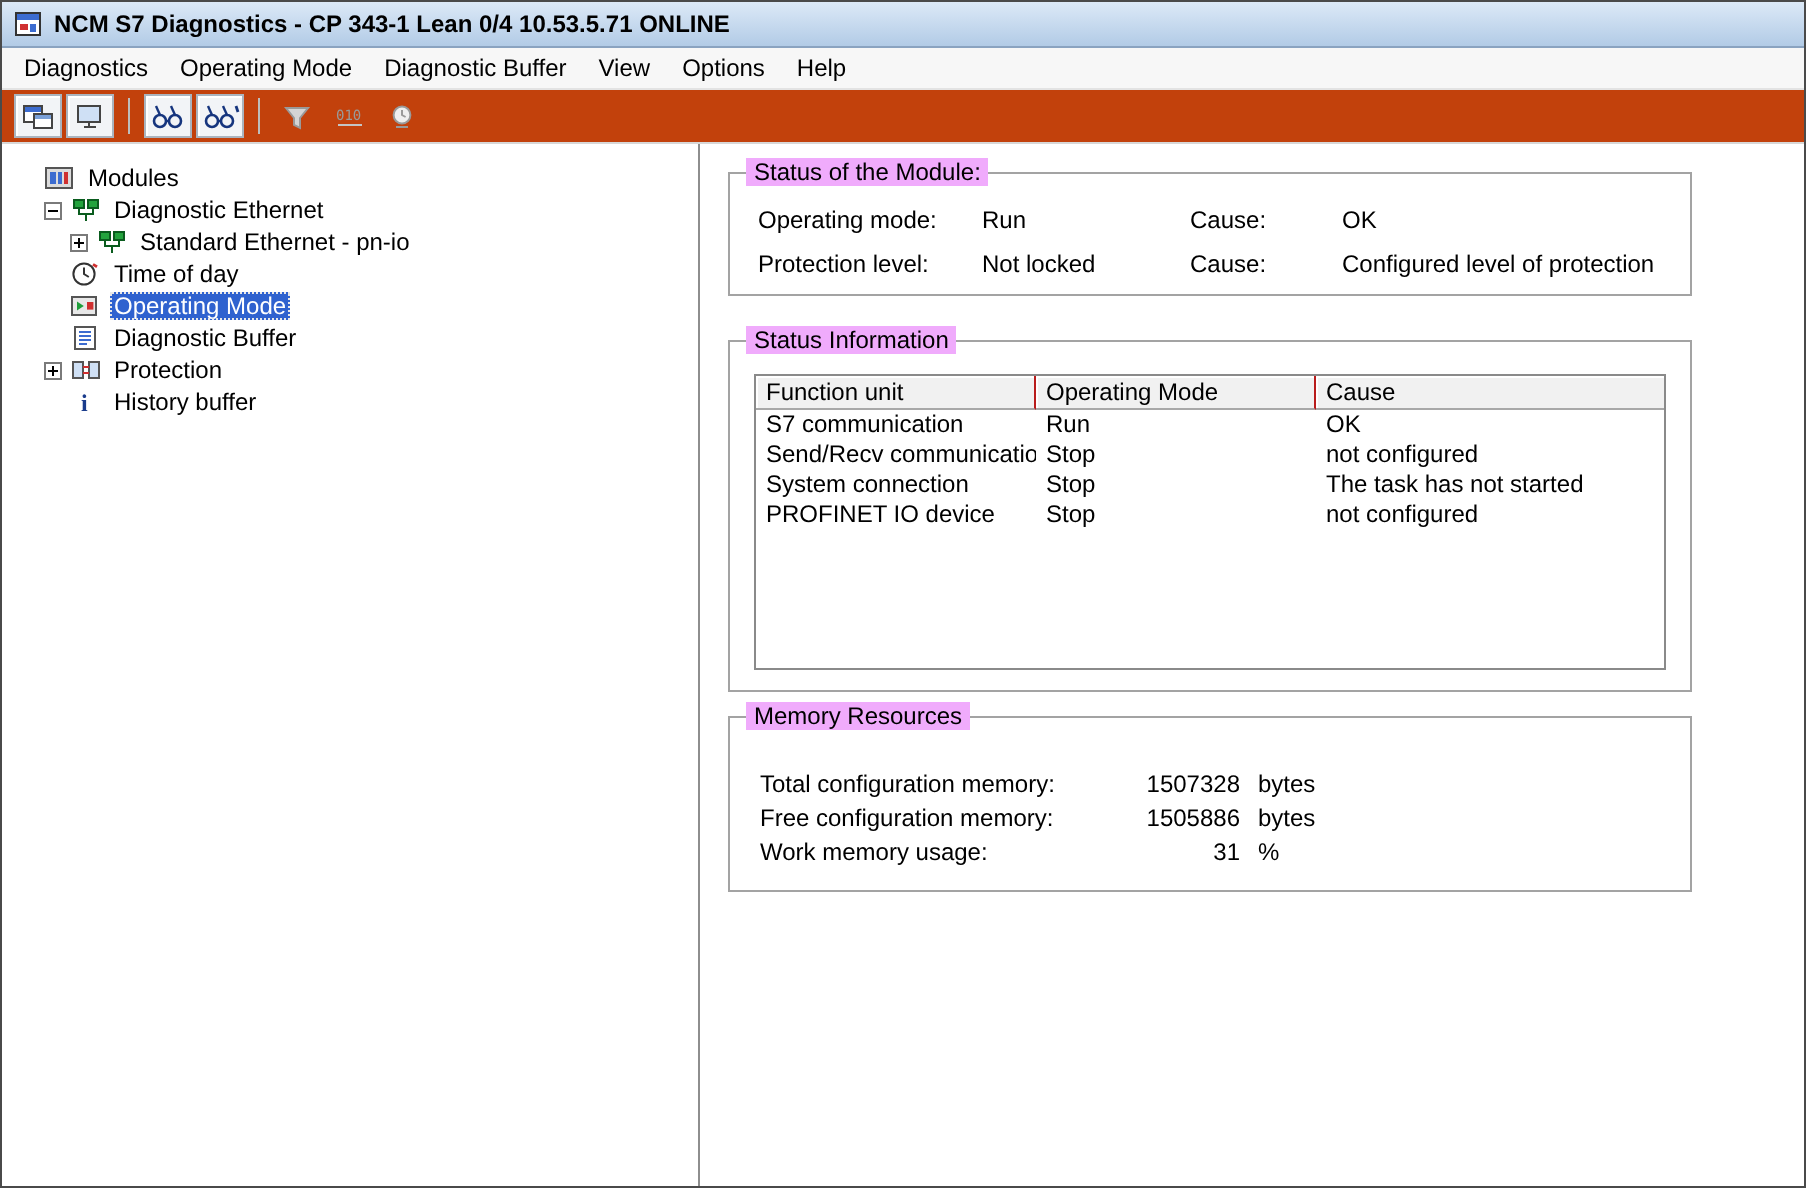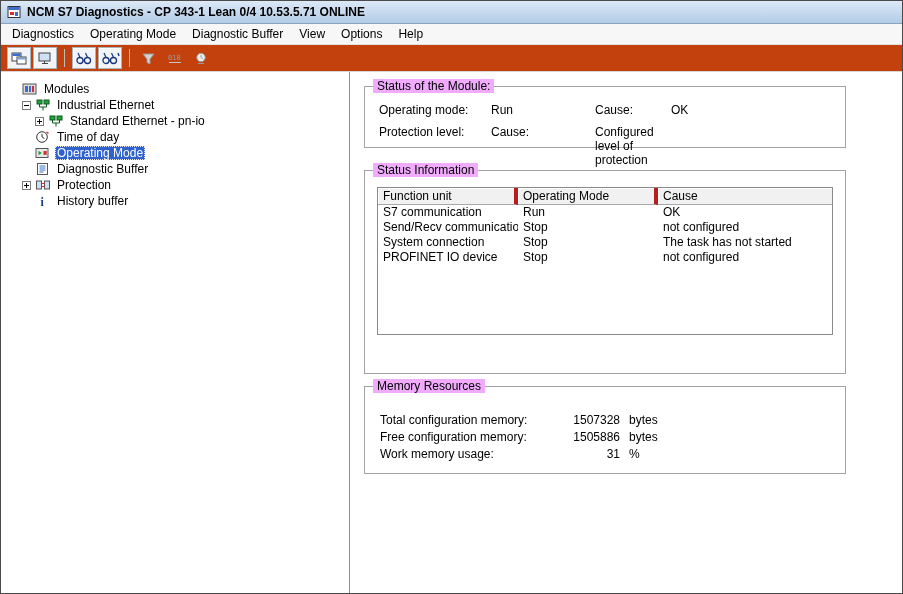--- a/index.html
+++ b/index.html
@@ -83,42 +83,42 @@
     position: relative;
     width: 482px;
     border: 1px solid #a3a3a3;
     background: #fff;
   }
   .group-title {
     position: absolute; top: -8px; left: 8px;
     background: #f0abfc; padding: 0 4px;
   }
   .group.status-module { height: 62px; margin-top: 2px; }
-  .group.status-info { height: 204px; margin-top: 22px; }
+  .group.status-info { height: 176px; margin-top: 22px; }
   .group.memory { height: 88px; margin-top: 12px; }
 
   .ms-grid {
     display: grid;
     grid-template-columns: 112px 104px 76px 1fr;
     padding: 16px 0 0 14px;
   }
   .ms-grid span { height: 22px; }
 
   
   .si-table {
     margin: 16px 12px 0 12px;
     height: 148px;
     border: 1px solid #8a8a8a;
     background: #fff;
     overflow: hidden;
   }
   .si-header { display: flex; height: 17px; }
   .hcell {
     background: #f1f1f1;
-    border-right: 4px solid #b91c1c;
+    border-right: 1px solid #b91c1c;
     border-bottom: 1px solid #a8a8a8;
     box-shadow: inset 1px 1px 0 #ffffff;
     padding: 1px 0 0 5px;
   }
   .hcell:last-child { border-right: none; }
   .col1 { width: 140px; flex: 0 0 140px; }
   .col2 { width: 140px; flex: 0 0 140px; }
   .col3 { flex: 1; }
   .trow { display: flex; height: 15px; }
   .trow:first-of-type { margin-top: 1px; }
@@ -242,21 +242,21 @@
             </svg>
         </span>
         <span class="t-icon">
           <svg width="16" height="14">
               <rect x="2" y="2" width="5" height="4" fill="#23a33d" stroke="#0a5c1e"></rect>
               <rect x="9" y="2" width="5" height="4" fill="#23a33d" stroke="#0a5c1e"></rect>
               <path d="M4.5 6v3h7V6" stroke="#0a5c1e" fill="none"></path>
               <path d="M8 9v3.5" stroke="#0a5c1e"></path>
             </svg>
         </span>
-        <span class="t-label">Industrial Ethernet</span>
+        <span class="t-label">Diagnostic Ethernet</span>
       </div>
 
       <div class="tree-row lvl2">
         <span class="slot">
           <svg width="9" height="9">
               <rect x="0.5" y="0.5" width="8" height="8" fill="#fff" stroke="#7a7a7a"></rect>
               <path d="M2 4.5h5M4.5 2v5" stroke="#000"></path>
             </svg>
         </span>
         <span class="t-icon">
@@ -337,20 +337,21 @@
     <div class="right-pane">
 
       <div class="group status-module">
         <span class="group-title">Status of the Module:</span>
         <div class="ms-grid">
           <span>Operating mode:</span>
           <span>Run</span>
           <span>Cause:</span>
           <span>OK</span>
           <span>Protection level:</span>
+          <span>Not locked</span>
           <span>Cause:</span>
           <span>Configured level of protection</span>
         </div>
       </div>
 
       <div class="group status-info">
         <span class="group-title">Status Information</span>
         <div class="si-table">
           <div class="si-header">
             <span class="hcell col1">Function unit</span>

